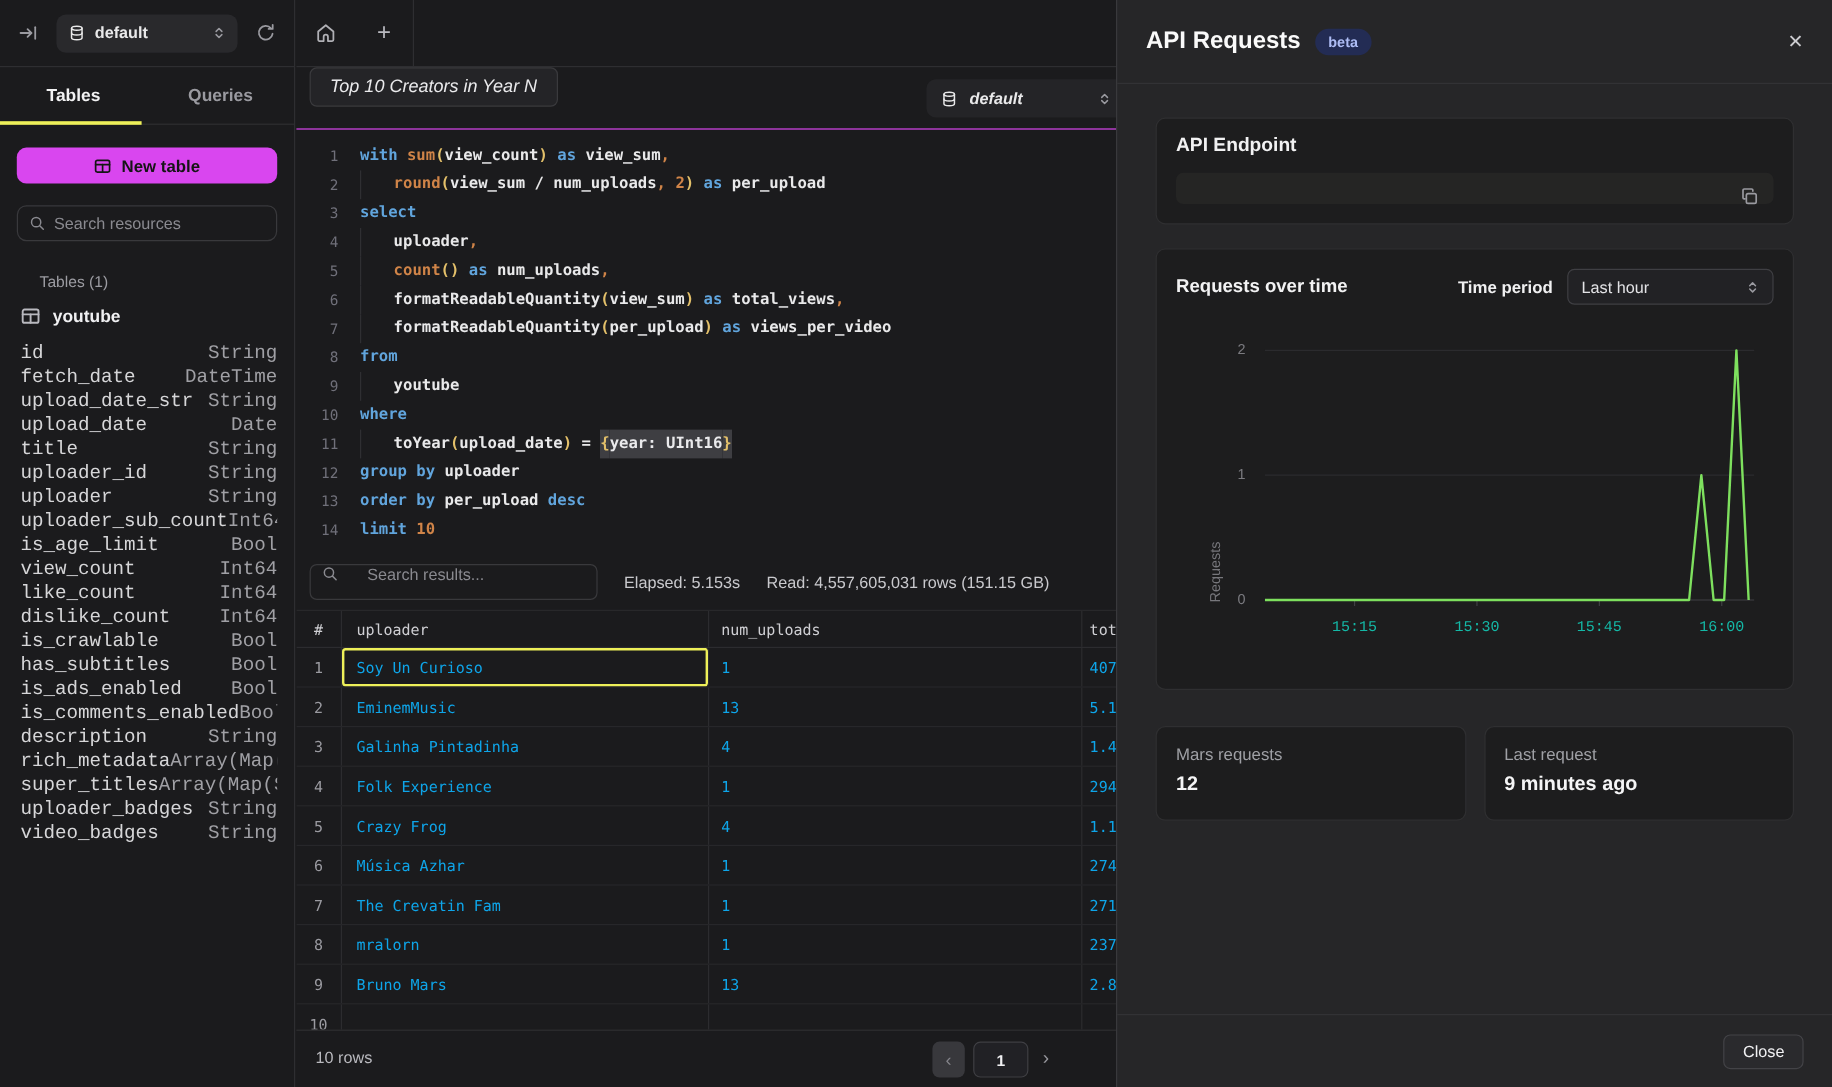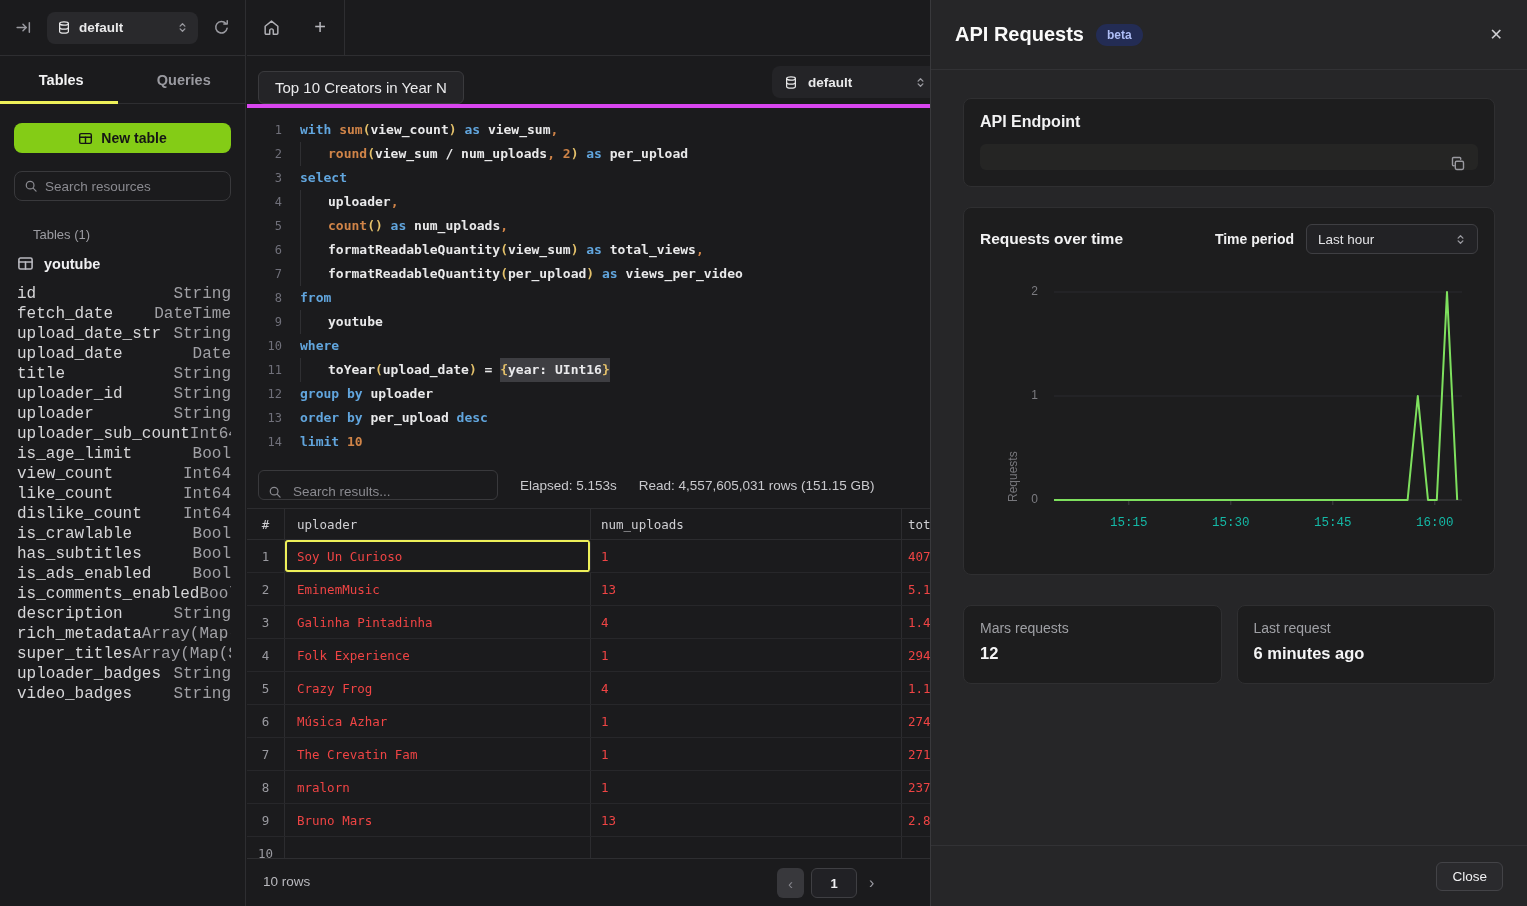--- a/index.html
+++ b/index.html
@@ -12,64 +12,64 @@
   .sidebar { position:absolute; left:0; top:0; width:246px; height:906px; border-right:1px solid #2e2e31; }
   .sb-top { height:56px; display:flex; align-items:center; padding:0 13px; gap:13px; border-bottom:1px solid #2e2e31; }
   .icon-btn { background:none; border:none; color:#9a9aa0; cursor:pointer; padding:2px; display:flex; }
   .db-select { flex:1; height:32px; background:#29292c; border-radius:8px; display:flex; align-items:center; padding:0 10px; gap:8px; cursor:pointer; color:#e9e9ea; font-size:13.5px; font-weight:600; }
   .db-select .chev { margin-left:auto; color:#9a9aa0; }
   .sb-tabs { position:relative; height:48px; display:flex; border-bottom:1px solid #2e2e31; }
   .sb-tab { flex:1; display:flex; align-items:center; justify-content:center; font-size:14.5px; color:#9a9aa0; cursor:pointer; font-weight:600; }
   .sb-tab.active { color:#f2f2f3; }
   .sb-underline { position:absolute; left:0; bottom:-1px; width:118px; height:3px; background:#eef059; }
   .sb-content { padding:19px 14px 0; }
-  .new-table-btn { width:100%; height:30px; background:#84cc16; color:#151515; border:none; border-radius:8px; font-size:14px; font-weight:600; display:flex; align-items:center; justify-content:center; gap:8px; cursor:pointer; font-family:"Liberation Sans",sans-serif; }
+  .new-table-btn { width:100%; height:30px; background:#d946ef; color:#151515; border:none; border-radius:8px; font-size:14px; font-weight:600; display:flex; align-items:center; justify-content:center; gap:8px; cursor:pointer; font-family:"Liberation Sans",sans-serif; }
   .search-box { margin-top:18px; height:30px; border:1px solid #39393c; border-radius:8px; display:flex; align-items:center; padding:0 9px; gap:7px; color:#8a8a90; }
   .search-box input { background:none; border:none; outline:none; color:#d8d8da; font-size:13.5px; width:100%; font-family:"Liberation Sans",sans-serif; }
   .search-box input::placeholder { color:#8a8a90; }
   .section-label { margin-top:26px; font-size:13px; color:#9c9ca2; padding-left:3px;margin-left:16px; }
   .table-item { margin-top:13px; display:flex; align-items:center; gap:10px; padding-left:3px; font-size:14.5px; font-weight:600; color:#f0f0f2; cursor:pointer; }
   .table-item .ic { color:#b9b9bf; }
   .cols { margin-top:13px; padding-left:3px; }
   .col-row { display:flex; justify-content:space-between; height:20px; font-family:Liberation Mono, monospace; font-size:16px; white-space:nowrap; overflow:hidden; cursor:default; }
   .col-row .cn { color:#d6d6d8; }
   .col-row .ct { color:#a0a0a5; }
 
   
   .middle { position:absolute; left:247px; top:0; width:1280px; height:906px; }
   .mid-tabbar { height:56px; display:flex; align-items:stretch; border-bottom:1px solid #2e2e31; }
   .home-btn { width:49px; display:flex; align-items:center; justify-content:center; color:#b0b0b5; cursor:pointer; background:none; border:none; }
   .editor-tab { width:200px; display:flex; align-items:center; gap:9px; padding:0 14px; background:#1f1f22; border-left:1px solid #2e2e31; border-right:1px solid #2e2e31; cursor:pointer; }
   .editor-tab .ic { color:#b9b9bf; flex:none; }
   .tab-label { font-size:14.5px; font-weight:500; color:#eeeeef; white-space:nowrap; }
   .tab-dot { width:8px; height:8px; border-radius:50%; margin-left:6px; flex:none; }
   .add-tab-btn { width:49px; display:flex; align-items:center; justify-content:center; font-size:20px; color:#b9b9bf; border:none; border-right:1px solid #2e2e31; background:none; cursor:pointer; }
-  .mid-toolbar { position:relative; height:52px; border-bottom:4px solid #d946ef; display:flex; align-items:flex-end; }
+  .mid-toolbar { position:relative; height:52px; border-bottom:1px solid #d946ef; display:flex; align-items:flex-start;font-style:italic; }
   .query-title { margin-left:11px; height:33px; background:#242427; border:1px solid #3a3a3d; border-radius:6px; display:flex; align-items:center; padding:0 16px; font-size:15px; color:#eaeaec; cursor:text; }
   .db-select2 { position:absolute; left:525px; top:10px; width:166px; height:32px; background:#242427; border-radius:8px; display:flex; align-items:center; padding:0 12px; gap:10px; font-size:13.5px; font-weight:600; color:#e9e9ea; cursor:pointer; }
   .db-select2 .chev { margin-left:auto; color:#9a9aa0; }
 
   .editor { position:relative; height:354px; padding:10px 0 0 11px; cursor:text; }
   .code-line { display:flex; height:24px; line-height:24px; font-family:"DejaVu Sans Mono",monospace; font-size:13px; font-weight:700; white-space:pre; }
   .code-line .ln { width:24px; text-align:right; margin-right:18px; color:#70707a; font-size:12px; font-weight:400; flex:none; }
   .tk.kw { color:#61a5dd; } .tk.fn { color:#d08448; } .tk.id { color:#e9e9ea; }
   .tk.pr { color:#e3c06a; } .tk.pu { color:#d08448; } .tk.num { color:#d08448; }
   .tk.prm { background:#3e3e42; color:#eaeaec; } .tk.prm.pr { color:#e3c06a; }
   .tk.ind { display:inline-block; width:28px; height:24px; border-left:1px solid #2f2f32; }
 
   .results-toolbar { height:46px; display:flex; align-items:center; padding:0 11px; gap:22px; }
-  .rs-search { width:240px; height:30px; border:1px solid #39393c; border-radius:6px; display:flex; align-items:flex-end; padding:0 9px; gap:11px; color:#8a8a90; }
+  .rs-search { width:240px; height:30px; border:1px solid #39393c; border-radius:6px; display:flex; align-items:flex-start; padding:0 9px; gap:24px; color:#8a8a90; }
   .rs-search input { background:none; border:none; outline:none; color:#d8d8da; font-size:13.5px; width:100%; font-family:"Liberation Sans",sans-serif; }
   .rs-search input::placeholder { color:#8a8a90; }
   .rs-meta { font-size:13.5px; color:#c9c9cd; }
 
   .rtable { position:absolute; left:0; right:0; top:508px; bottom:48px; overflow:hidden; font-family:"DejaVu Sans Mono",monospace; }
   .rt-row { display:flex; height:33px; border-bottom:1px solid #27272a; align-items:stretch; }
   .rt-head { height:32px; border-top:1px solid #2c2c2f; border-bottom:1px solid #2c2c2f; color:#cfcfd3; font-size:12px; }
-  .rt-cell { display:flex; align-items:center; font-size:12.5px; color:#ef4444; border-right:1px solid #2c2c2f; overflow:hidden; white-space:nowrap; }
+  .rt-cell { display:flex; align-items:center; font-size:12.5px; color:#0ea5e9; border-right:1px solid #2c2c2f; overflow:hidden; white-space:nowrap; }
   .c-n { width:38px; justify-content:center; color:#9a9aa0; flex:none; }
   .c-up { width:306px; padding-left:12px; flex:none; }
   .c-nu { width:311px; padding-left:10px; flex:none; }
   .c-tv { flex:1; padding-left:6px; border-right:none; }
   .rt-head .rt-cell { color:#cfcfd3; }
   .rt-cell.sel { box-shadow:inset 0 0 0 2px #eef059; border-radius:3px; }
 
   .mid-footer { position:absolute; left:0; right:0; bottom:0; height:48px; border-top:1px solid #2e2e31; }
   .rowcount { position:absolute; left:16px; top:15px; font-size:13.5px; color:#b9b9be; }
   .pager { position:absolute; left:530px; top:9px; display:flex; align-items:center; gap:7px; }
@@ -475,21 +475,21 @@
           </div>
       </div>
 
       <div class="stats-row">
         <div class="card stat-card">
           <div class="stat-label">Mars requests</div>
           <div class="stat-value">12</div>
         </div>
         <div class="card stat-card">
           <div class="stat-label">Last request</div>
-          <div class="stat-value">6 minutes ago</div>
+          <div class="stat-value">9 minutes ago</div>
         </div>
       </div>
     </div>
 
     <footer class="panel-footer">
       <button class="close-btn">Close</button>
     </footer>
   </section>
 </div>
 

